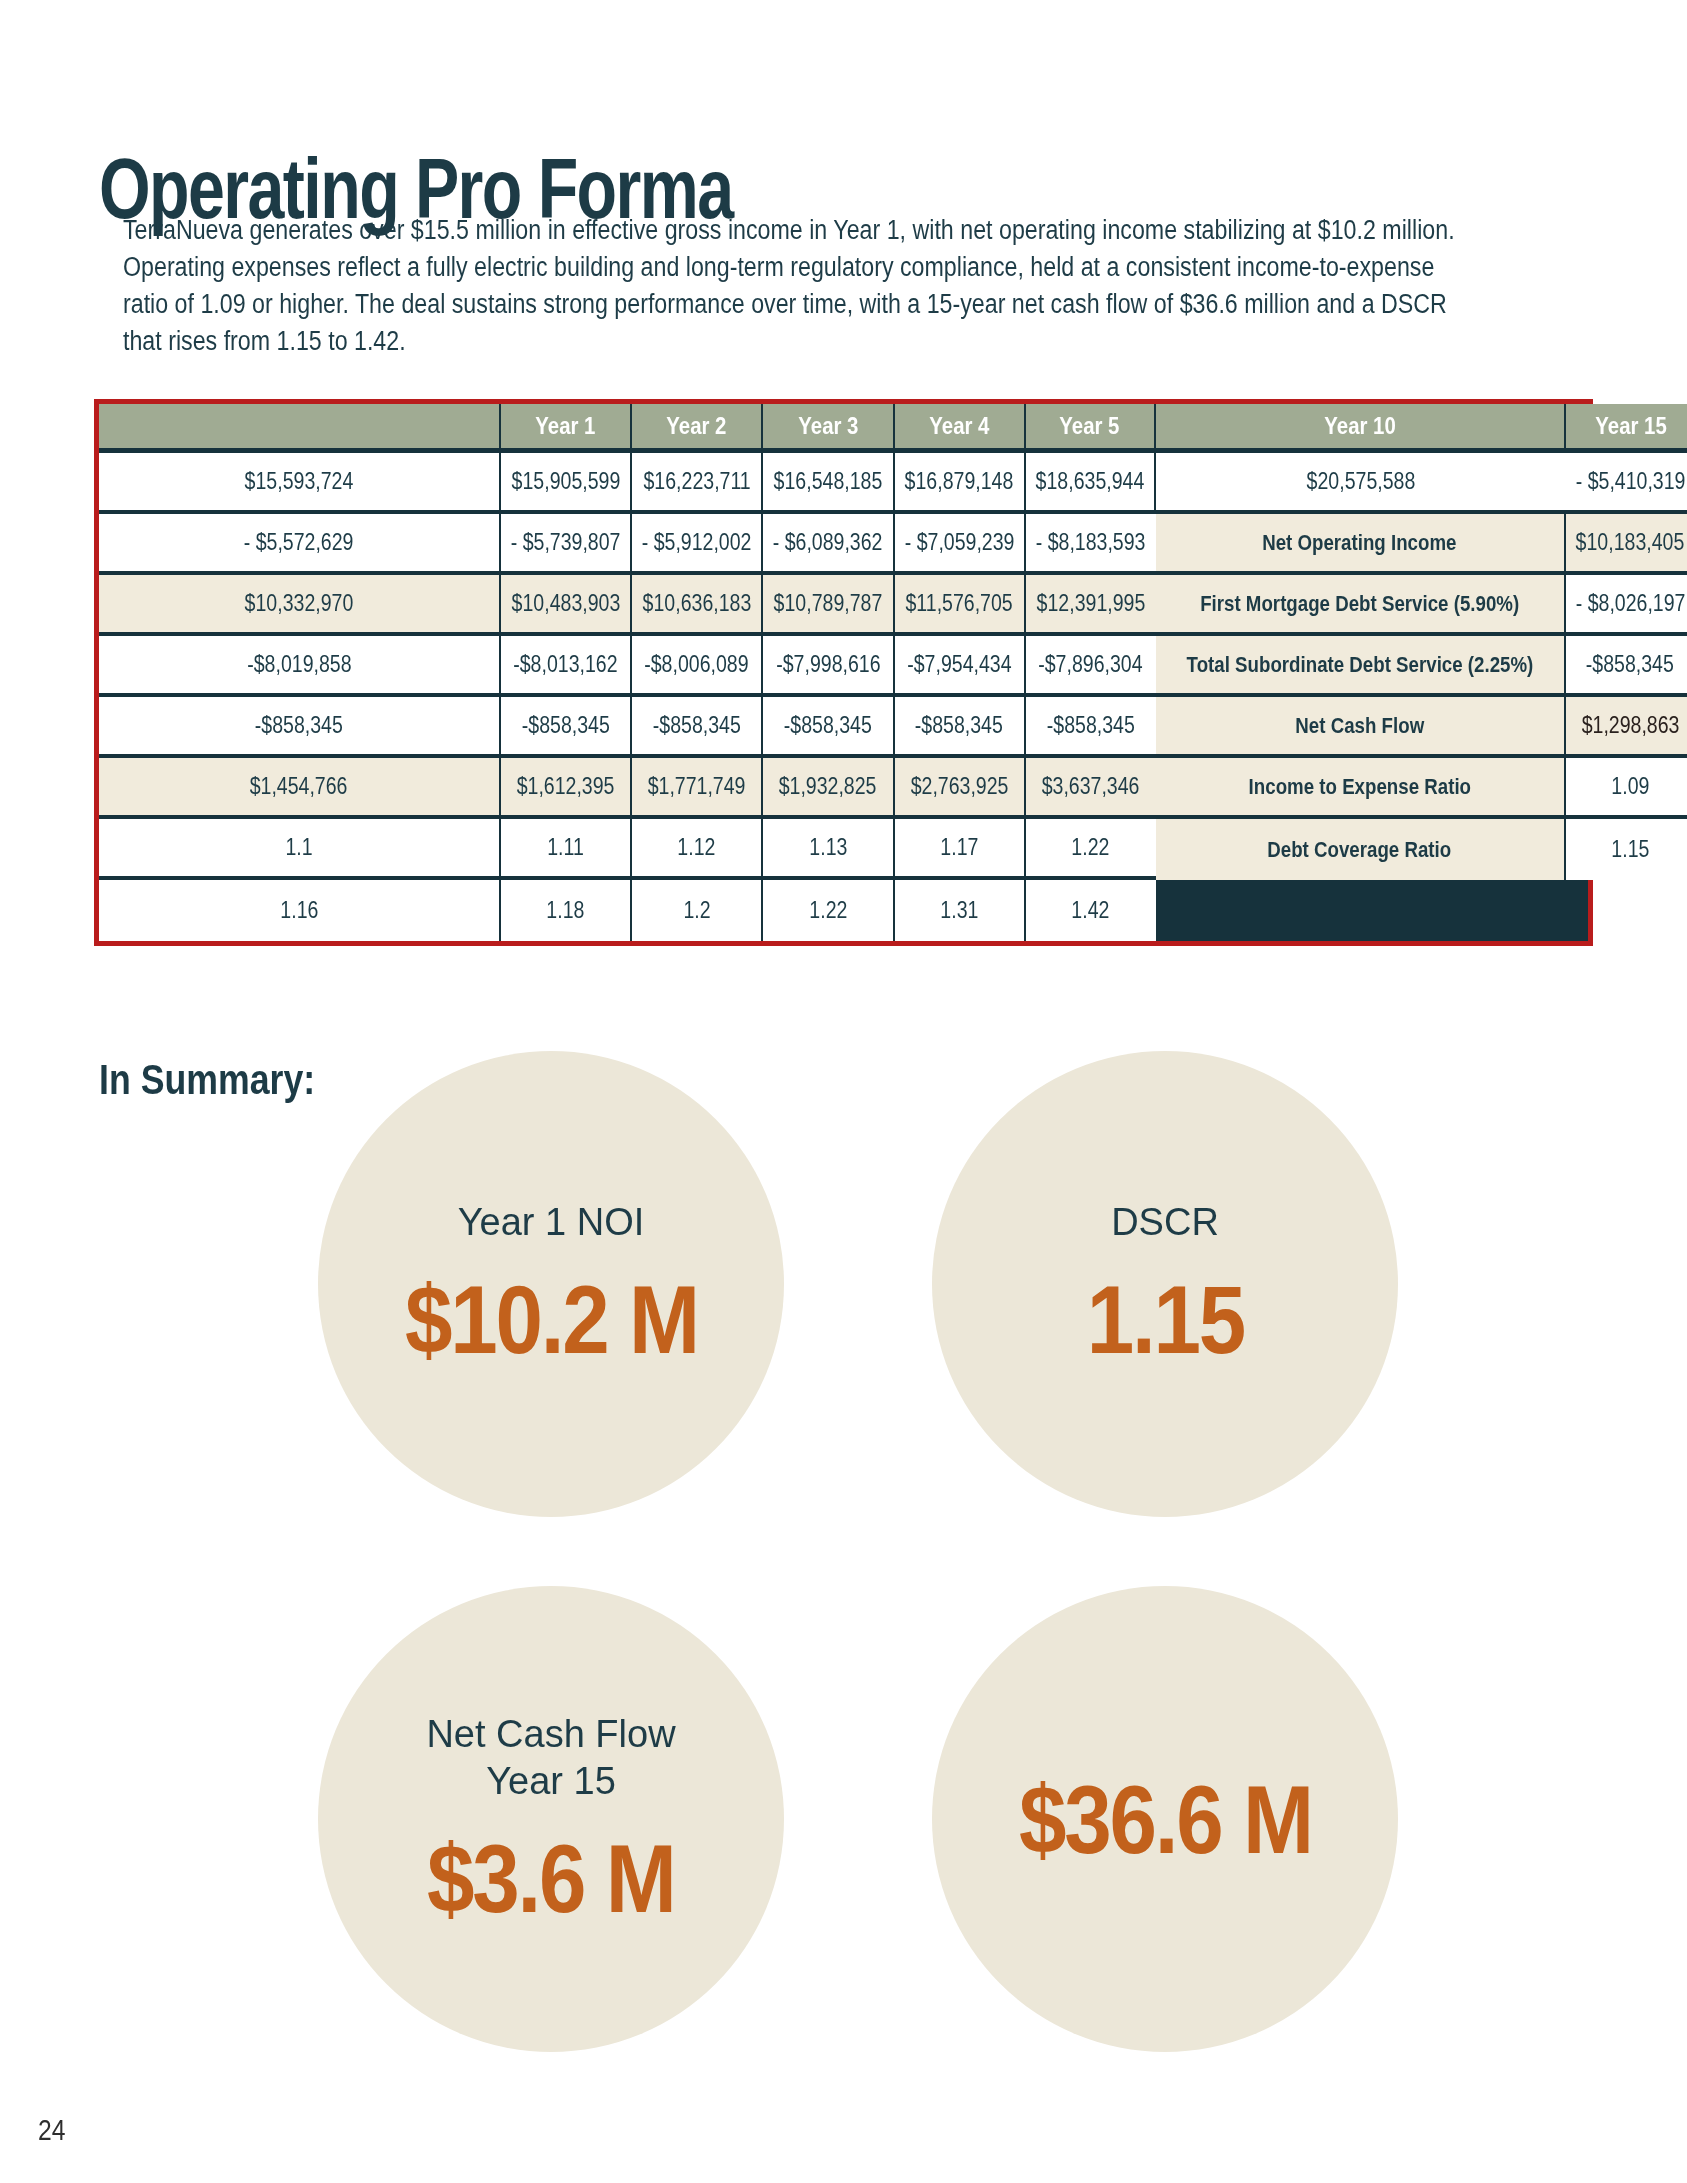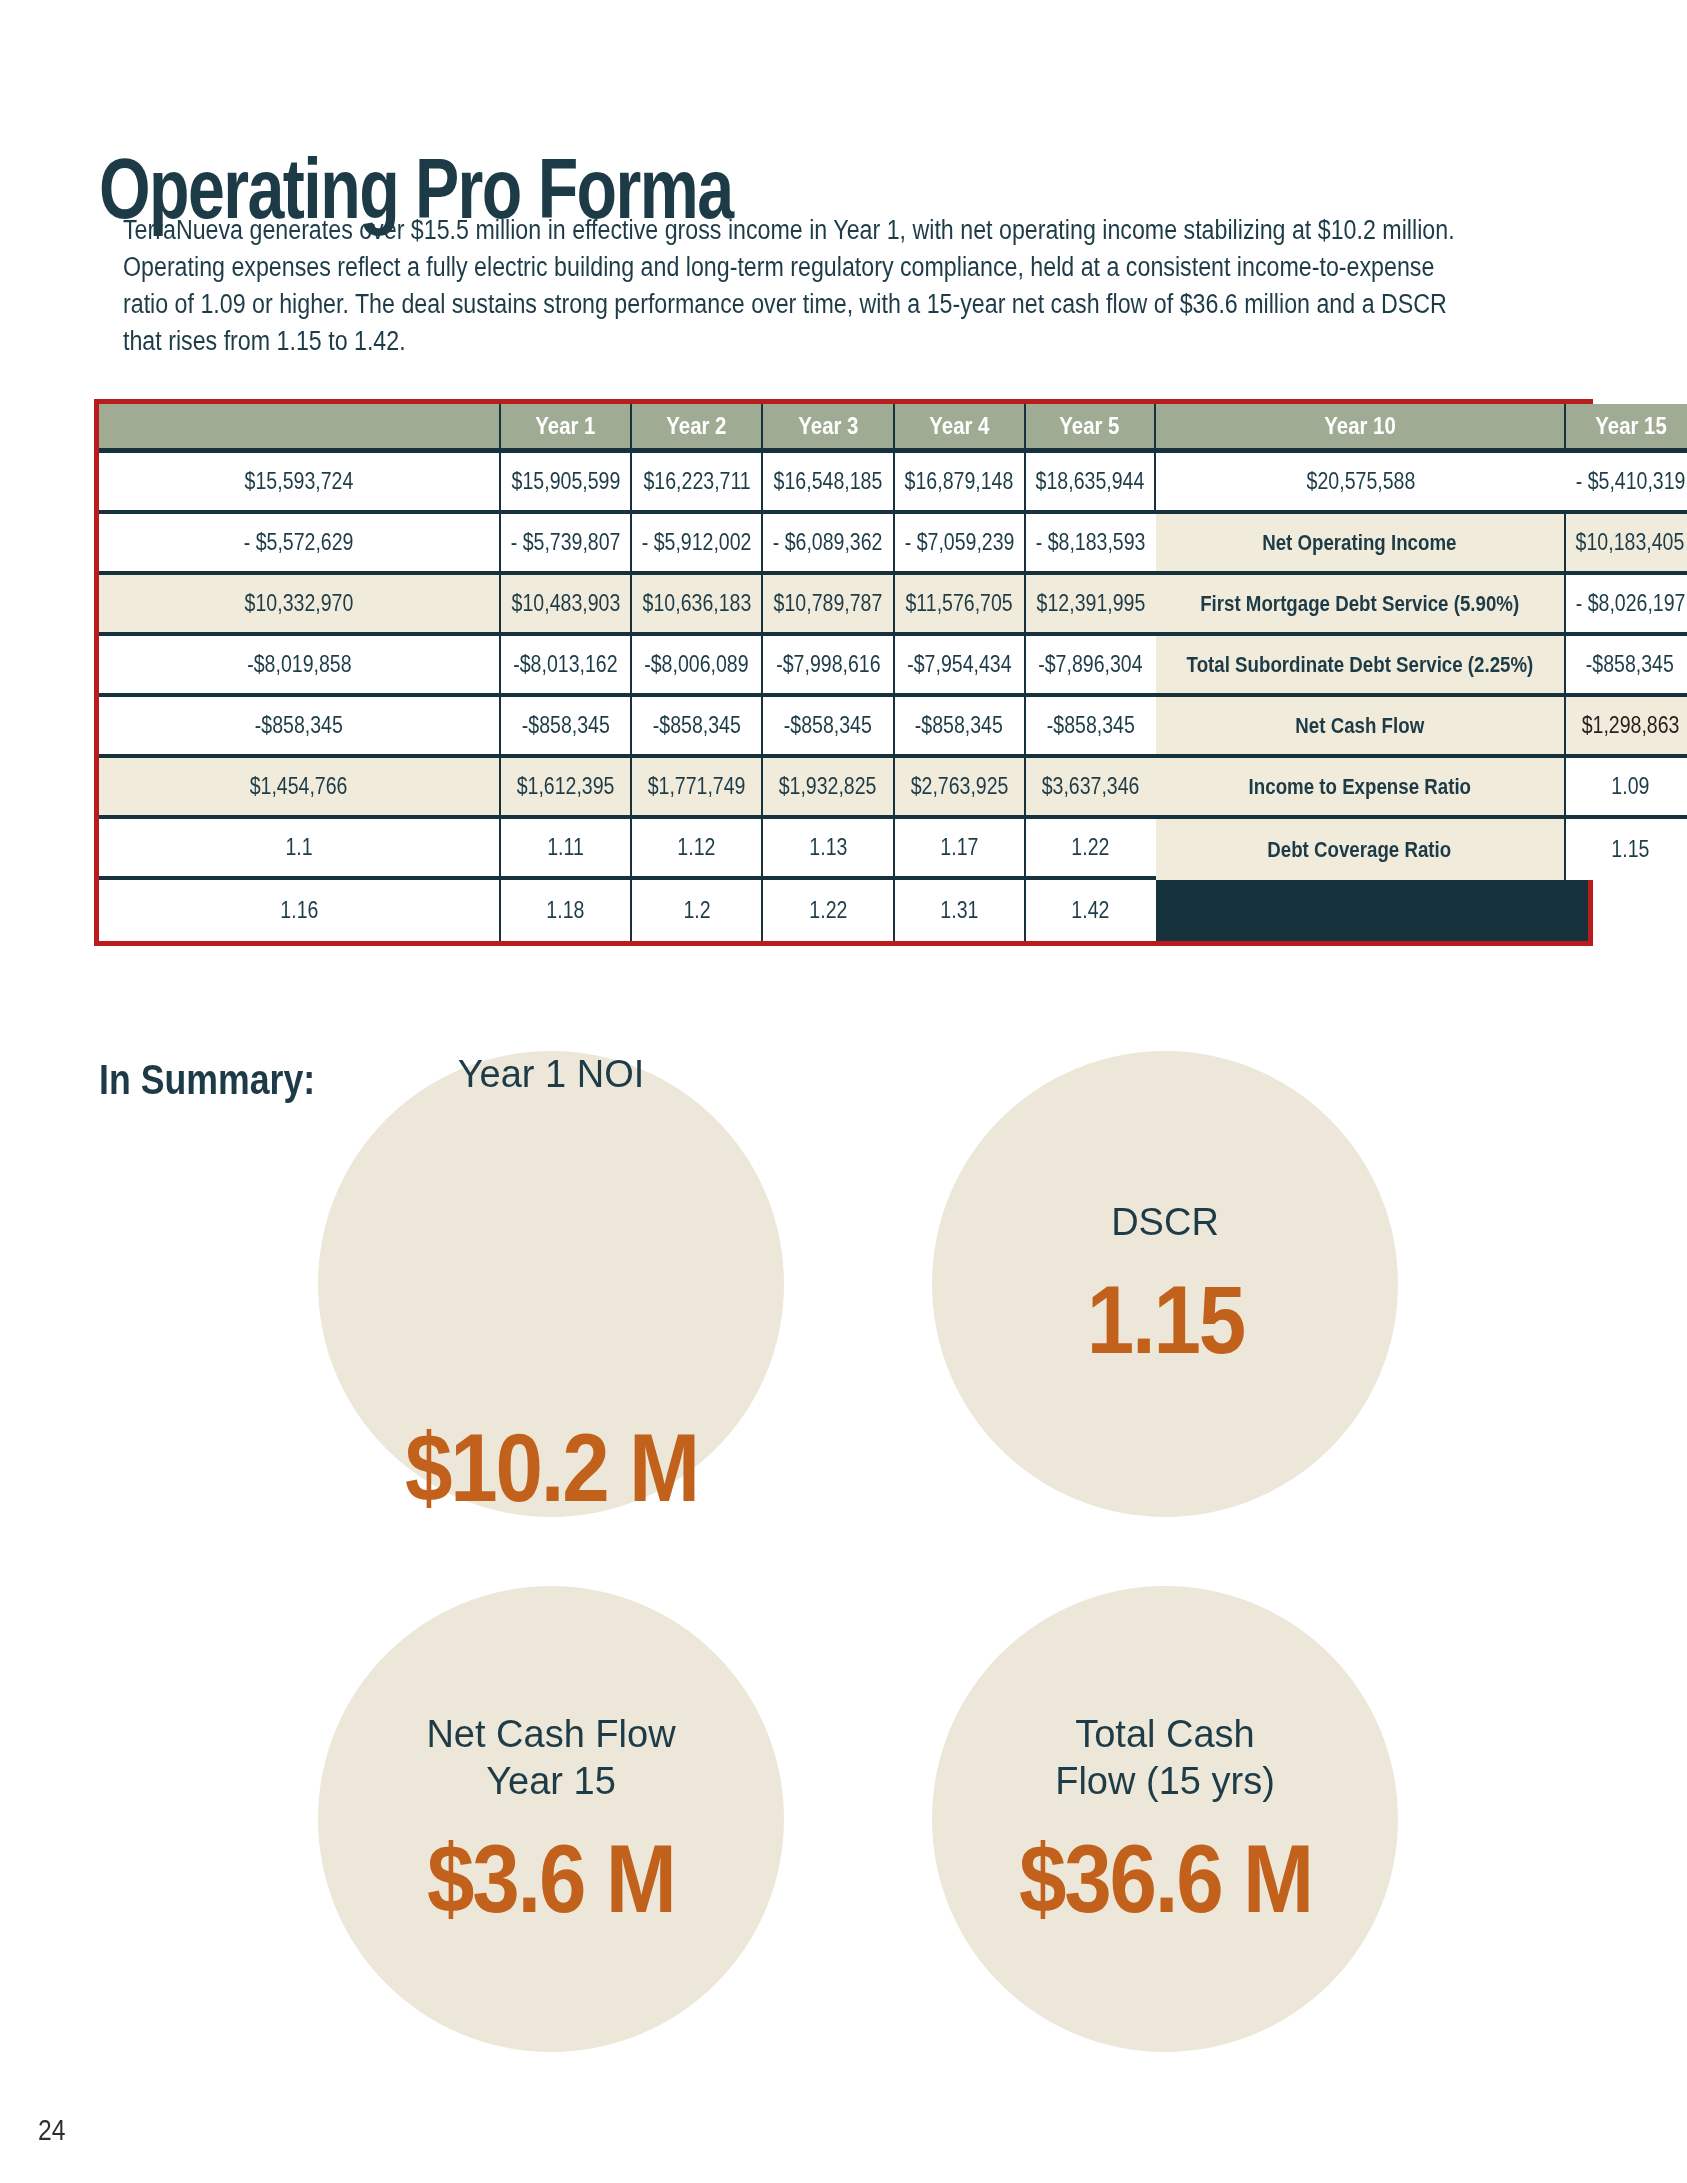--- a/index.html
+++ b/index.html
@@ -47,21 +47,21 @@
   .summary-h {
     position:absolute; left:99px; top:1021px;
     font-size:42px; font-weight:700; color:#1d3b46;
     transform:scaleX(0.85); transform-origin:left top; white-space:nowrap;
   }
   .circle {
     position:absolute; width:466px; height:466px; border-radius:50%;
     background:#ece7d8;
     display:flex; flex-direction:column; align-items:center; justify-content:center; gap:24px;
   }
-  .circle.c0 { left:318px;  top:1051px;justify-content:space-between; }
+  .circle.c0 { left:318px;  top:1051px; }
   .circle.c1 { left:932px; top:1051px; }
   .circle.c2 { left:318px;  top:1586px; }
   .circle.c3 { left:932px; top:1586px; }
   .lblbox { text-align:center; }
   .lbl { color:#1e3c47; font-size:38px; line-height:47px; text-align:center; }
   .val {
     color:#c2611c; font-size:97px; font-weight:700; line-height:99px;
     letter-spacing:-2.5px; white-space:nowrap;
     transform:scaleX(0.88); transform-origin:center;
   }
@@ -311,22 +311,18 @@
       <div class="val">1.15</div>
     </div>
     <div class="circle c2">
       <div class="lblbox">
         <div class="lbl">Net Cash Flow</div>
         <div class="lbl">Year 15</div>
       </div>
       <div class="val">$3.6 M</div>
     </div>
     <div class="circle c3">
-      <div class="lblbox">
-        <div class="lbl">Total Cash</div>
-        <div class="lbl">Flow (15 yrs)</div>
-      </div>
       <div class="val">$36.6 M</div>
     </div>
   </div>
 
 <div class="pagenum">24</div>
 
 
 </body></html>

